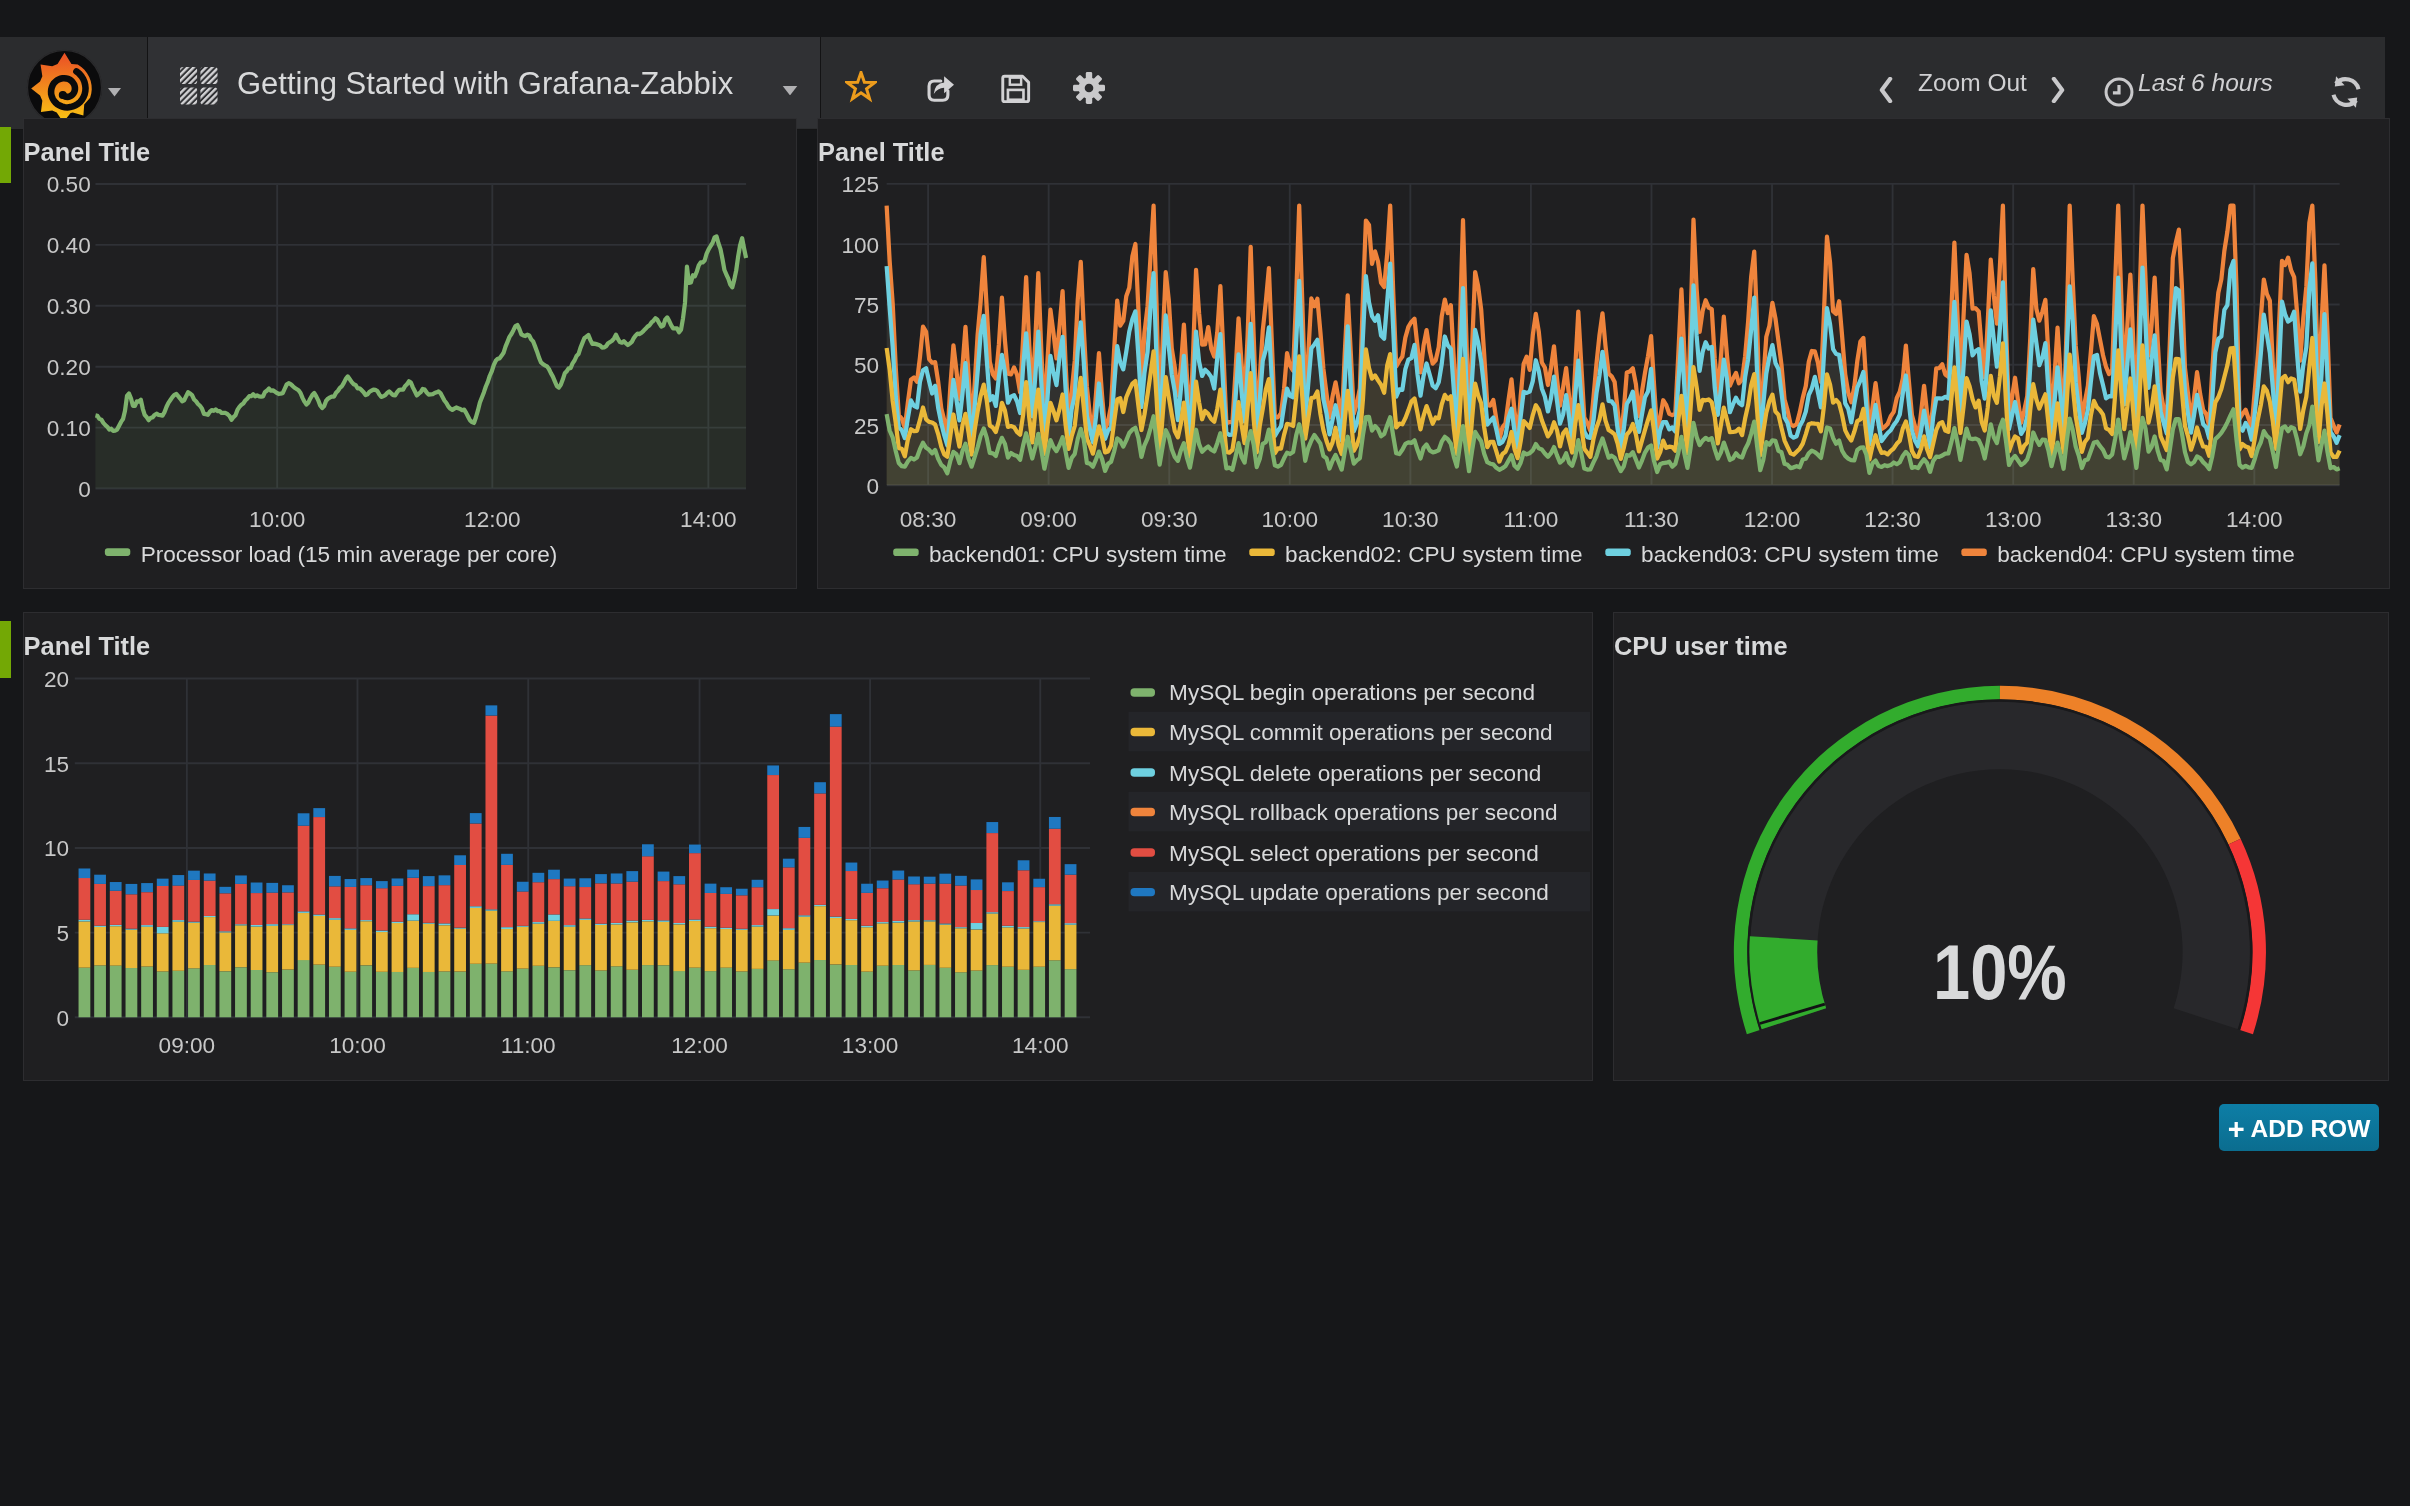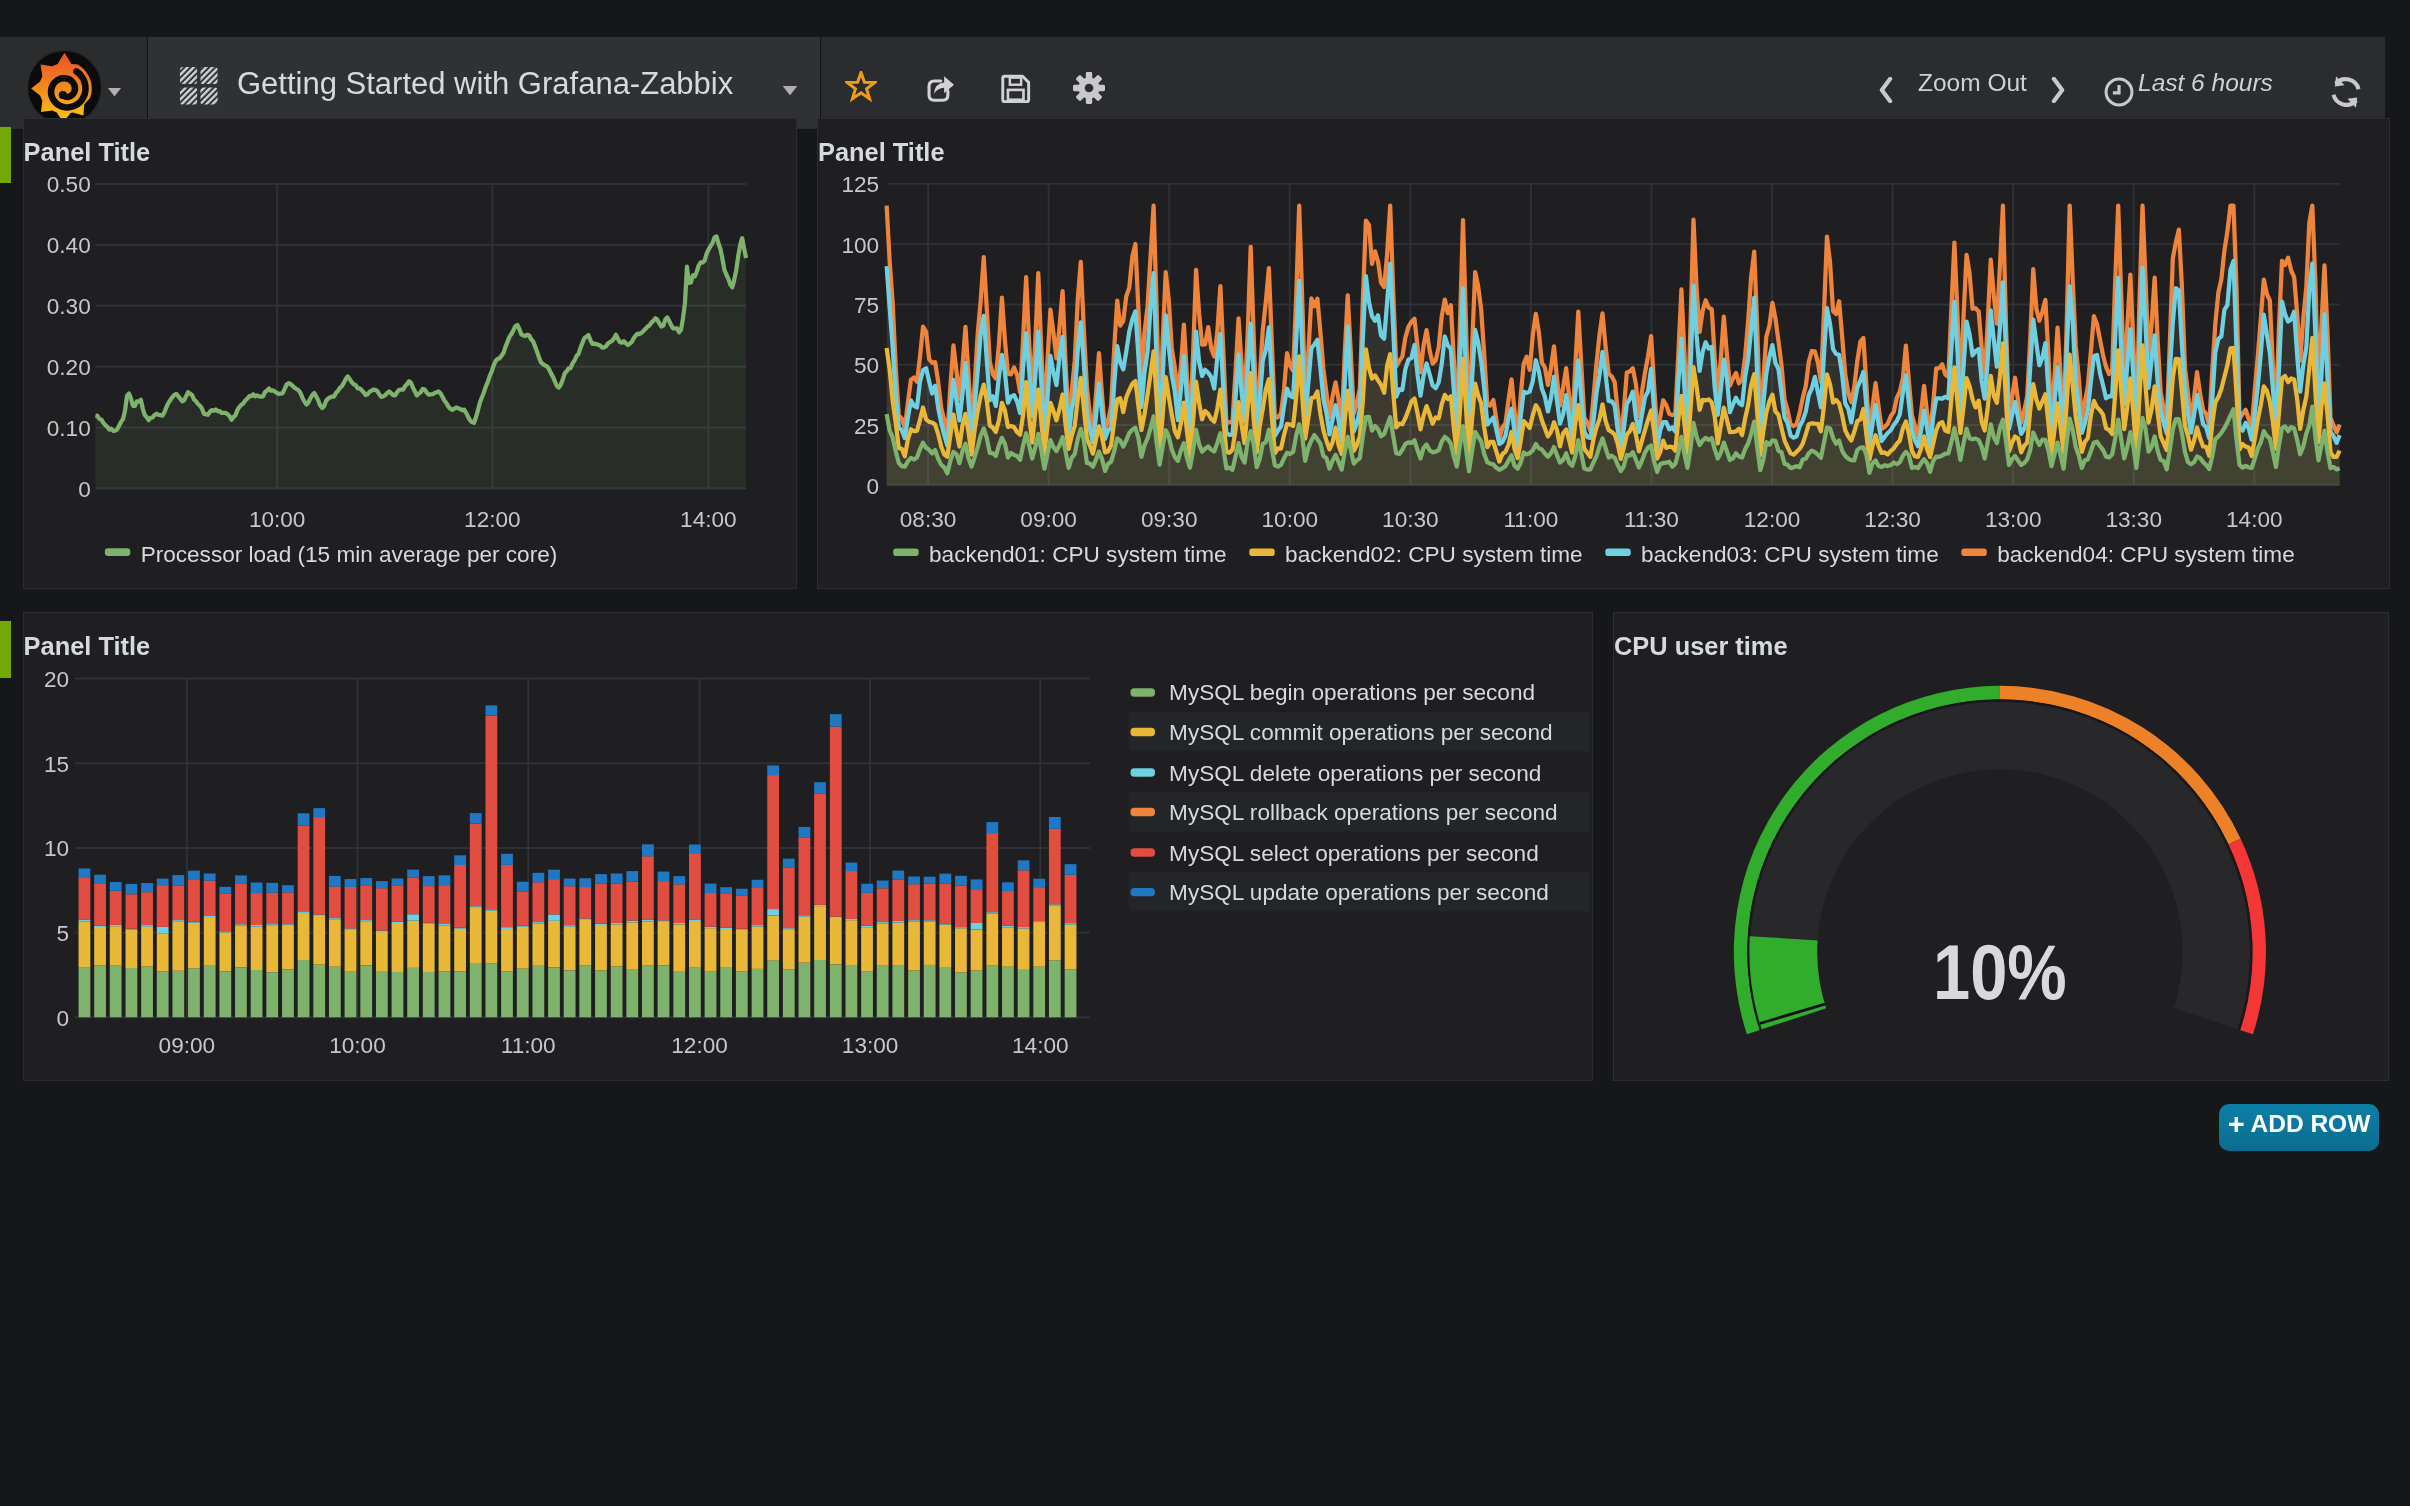--- a/index.html
+++ b/index.html
@@ -540,13 +540,13 @@
       <path d="M1872.5 1094.2 A266 266 0 1 1 2378.5 1094.2 L2310.0 1071.9 A194 194 0 1 0 1941.0 1071.9 Z" fill="#28282b"></path>
       <path d="M1856.8 1099.3 A282.5 282.5 0 0 1 2125.5 729.5 L2125.5 744.0 A268 268 0 0 0 1870.6 1094.8 Z" fill="#32ac2d"></path>
       <path d="M2125.5 729.5 A282.5 282.5 0 0 1 2381.1 891.7 L2368.0 897.9 A268 268 0 0 0 2125.5 744.0 Z" fill="#ed8128"></path>
       <path d="M2381.1 891.7 A282.5 282.5 0 0 1 2394.2 1099.3 L2380.4 1094.8 A268 268 0 0 0 2368.0 897.9 Z" fill="#f53636"></path>
       <path d="M1870.3 1094.9 A268.3 268.3 0 1 1 2380.7 1094.9 L2378.0 1094.0 A265.5 265.5 0 1 0 1873.0 1094.0 Z" fill="#19191b"></path>
       <path d="M1872.5 1094.2 A266 266 0 0 1 1860.0 995.3 L1931.9 999.8 A194 194 0 0 0 1941.0 1071.9 Z" fill="#32ac2d"></path>
       <line x1="1939.6" y1="1067.4" x2="1870.6" y2="1088.0" stroke="#121214" stroke-width="3"></line>
       <text x="2125.5" y="1062" text-anchor="middle" font-size="82" font-weight="bold" fill="#d8d9da" textLength="142" lengthAdjust="spacingAndGlyphs">10%</text>
     </svg>
 </div>
-<div style="position:absolute;left:2219px;top:1104px;width:160px;height:47px;background:linear-gradient(#0d7ea6,#0b6d8f);border-radius:10px;color:#fff;font-size:24.5px;font-weight:bold;text-align:center;line-height:40px;white-space:nowrap;"><span style="font-size:29px;vertical-align:-1.9px;">+</span> ADD ROW</div>
+<div style="position:absolute;left:2219px;top:1104px;width:160px;height:47px;background:linear-gradient(#0d7ea6,#0b6d8f);border-radius:5px;color:#fff;font-size:24.5px;font-weight:bold;text-align:center;line-height:50px;white-space:nowrap;"><span style="font-size:29px;vertical-align:-1.9px;">+</span> ADD ROW</div>
 
 </body></html>

